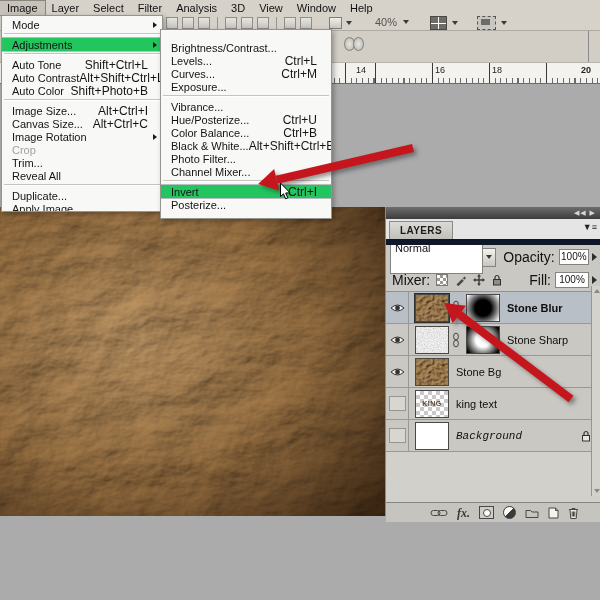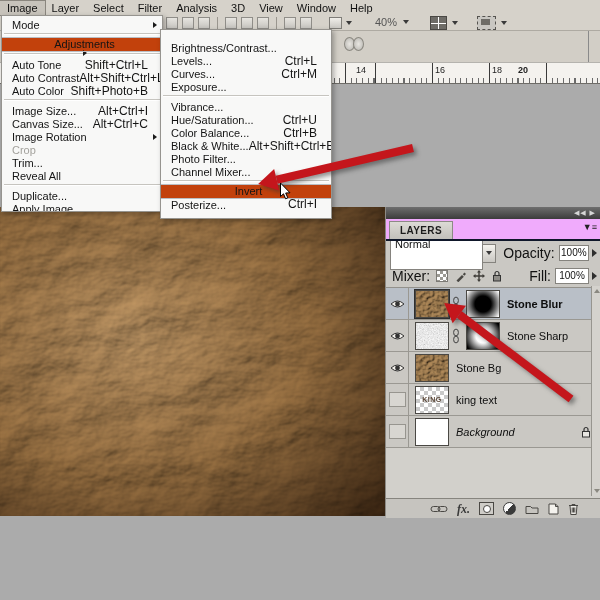--- a/index.html
+++ b/index.html
@@ -33,41 +33,41 @@
   .dockline{left:588px;top:0;width:1px;height:62px;background:#8a8a8a;z-index:2;}
 
   
   .ruler{left:0;top:62px;width:600px;height:20px;background:#f4f2ee;border-top:1px solid #b5b3ae;border-bottom:1px solid #6e6c67;z-index:1;
     background-image:
       repeating-linear-gradient(90deg,#3a3a3a 0 1px,transparent 1px 57px),
       repeating-linear-gradient(90deg,#6a6a6a 0 1px,transparent 1px 5.7px);
     background-size:100% 100%,100% 5px;
     background-position:375px 0,375px 100%;background-repeat:repeat-x;}
   .rnum{position:absolute;top:2px;font-size:9px;color:#222;}
-  .rn0{left:356px;} .rn1{left:435px;} .rn2{left:492px;} .rn3{left:518px;font-weight:bold;}
+  .rn0{left:356px;} .rn1{left:435px;} .rn2{left:492px;} .rn3{left:581px;font-weight:bold;}
 
   
   .menu{background:#f8f8f7;border:1px solid #96948f;box-shadow:2px 2px 5px rgba(0,0,0,.3);overflow:hidden;}
   .menu-image{left:1px;top:15px;width:160px;height:193px;padding-top:2px;z-index:6;}
   .menu-adj{left:160px;top:29px;width:170px;height:177px;padding-top:11px;z-index:7;}
   .mi{display:flex;align-items:center;height:13px;padding:0 5px 0 10px;font-size:11px;color:#141414;white-space:nowrap;}
   .mi .sc{margin-left:auto;font-size:12px;padding-right:9px;color:#141414;}
   .mi .arr{width:0;height:0;border-left:4px solid #1a1a1a;border-top:3.5px solid transparent;border-bottom:3.5px solid transparent;}
-  .mi.hl{background:#c2410c;outline:1px solid #b9bdc3;flex-direction:column;}
+  .mi.hl{background:#22c55e;outline:1px solid #b9bdc3;}
   .mi.disabled,.mi.disabled .sc{color:#a3a19c;}
   .msep{height:1px;background:#c6c4bf;border-bottom:1px solid #fff;margin:2px 2px 3px 2px;}
 
   
   .canvas{left:0;top:207px;width:385px;height:309px;z-index:1;background:#3a2c1d;}
   .canvas svg{display:block;}
 
   
   .lpanel{left:385px;top:207px;width:215px;height:309px;background:#cac8c3;border-left:1px solid #8c8a85;z-index:2;font-size:11px;color:#111;}
   .lp-dark{height:12px;background:linear-gradient(#6e6e6e,#3c3c3c);display:flex;justify-content:flex-end;align-items:center;padding-right:5px;color:#d6d6d6;font-size:7px;letter-spacing:1px;}
-  .lp-tabs{height:20px;background:#f0abfc;border-bottom:2px solid #0f172a;position:relative;}
+  .lp-tabs{height:20px;background:#e5e5e5;border-bottom:6px solid #0f172a;position:relative;}
   .lp-tab{position:absolute;left:3px;top:2px;width:62px;height:17px;background:linear-gradient(#dcdad5,#c2c0bb);border:1px solid #8c8a85;border-bottom:none;
           display:flex;align-items:center;justify-content:center;font-size:10px;font-weight:bold;letter-spacing:.4px;color:#1c1c1c;}
   .lp-pmenu{position:absolute;right:4px;top:4px;font-size:9px;color:#222;line-height:1;}
   .lp-controls{height:24px;display:flex;align-items:center;padding:0 4px;}
   .blend{width:98px;height:15px;background:#fff;border:1px solid #85837e;font-size:11px;padding:1px 0 16px 4px;}
   .ddbtn{width:14px;height:17px;background:linear-gradient(#f4f2ed,#c9c7c2);border:1px solid #85837e;margin-left:-1px;display:flex;align-items:center;justify-content:center;}
   .lab{margin-left:7px;font-size:14px;color:#111;}
   .val{width:32px;height:13px;background:#fff;border:1px solid #85837e;font-size:10px;text-align:center;padding-top:1px;margin-left:4px;}
   .spin{width:0;height:0;border-left:5px solid #2e2e2e;border-top:4px solid transparent;border-bottom:4px solid transparent;margin-left:3px;}
   .lp-lock{height:22px;display:flex;align-items:center;padding:0 4px;border-bottom:1px solid #93918b;}
@@ -80,21 +80,21 @@
   .thumb{width:32px;height:26px;border:1px solid #4a4844;margin-left:6px;flex:0 0 32px;overflow:hidden;position:relative;background:#fff;}
   .lrow.selected .thumb.first{outline:1px solid #2e2e2e;}
   .m-blur{background:radial-gradient(circle at 50% 50%,#000 0 8px,#fff 20px);}
   .m-sharp{background:radial-gradient(circle at 50% 50%,#fff 0 7px,#000 19px);}
   .t-checker{background:repeating-conic-gradient(#c9c9c9 0 25%,#fff 0 50%);background-size:8px 8px;display:flex;align-items:center;justify-content:center;}
   .kingtxt{font-size:7px;font-weight:bold;color:#5a4636;letter-spacing:.5px;}
   .t-white{background:#fff;}
   .chainwrap{margin-left:3px;flex:0 0 8px;display:flex;align-items:center;}
   .lname{margin-left:7px;font-size:11px;color:#0e0e0e;white-space:nowrap;}
   .lname.bold{font-weight:bold;}
-  .lname.italic{font-style:italic;}
+  .lname.italic{font-style:italic;font-family:Liberation Mono, monospace;}
   .rowlock{margin-left:auto;}
   .lp-empty{height:50px;background:#d2d0cb;}
   .lp-bottom{height:19px;background:#c6c4bf;border-top:1px solid #87857f;display:flex;align-items:center;justify-content:flex-end;gap:9px;padding-right:22px;}
   .fx{font-family:"Liberation Serif",serif;font-style:italic;font-weight:bold;font-size:12px;color:#3a3a3a;line-height:1;}
   .maskico{width:13px;height:11px;border:1px solid #4a4844;background:#cfcdc8;display:flex;align-items:center;justify-content:center;}
   .maskico i{display:block;width:6px;height:6px;border:1px solid #4a4844;border-radius:50%;background:#fff;}
   .adjico{width:11px;height:11px;border:1px solid #3a3a3a;border-radius:50%;background:linear-gradient(135deg,#fafafa 50%,#3a3a3a 50%);}
   .lp-scroll{position:absolute;right:0;top:79px;width:9px;height:210px;background:#d4d2cd;border-left:1px solid #97958f;}
   .lp-scroll .sa{position:absolute;left:2px;width:0;height:0;border-left:3px solid transparent;border-right:3px solid transparent;}
   .sa.up{top:3px;border-bottom:4px solid #8a8880;}
@@ -278,21 +278,21 @@
     <span class="sc">Ctrl+M</span>
   </div>
   <div class="mi">
     <span class="lbl">Exposure...</span>
   </div>
   <div class="msep"></div>
   <div class="mi">
     <span class="lbl">Vibrance...</span>
   </div>
   <div class="mi">
-    <span class="lbl">Hue/Saturation...</span>
+    <span class="lbl">Hue/Posterize...</span>
     <span class="sc">Ctrl+U</span>
   </div>
   <div class="mi">
     <span class="lbl">Color Balance...</span>
     <span class="sc">Ctrl+B</span>
   </div>
   <div class="mi">
     <span class="lbl">Black &amp; White...</span>
     <span class="sc">Alt+Shift+Ctrl+B</span>
   </div>

